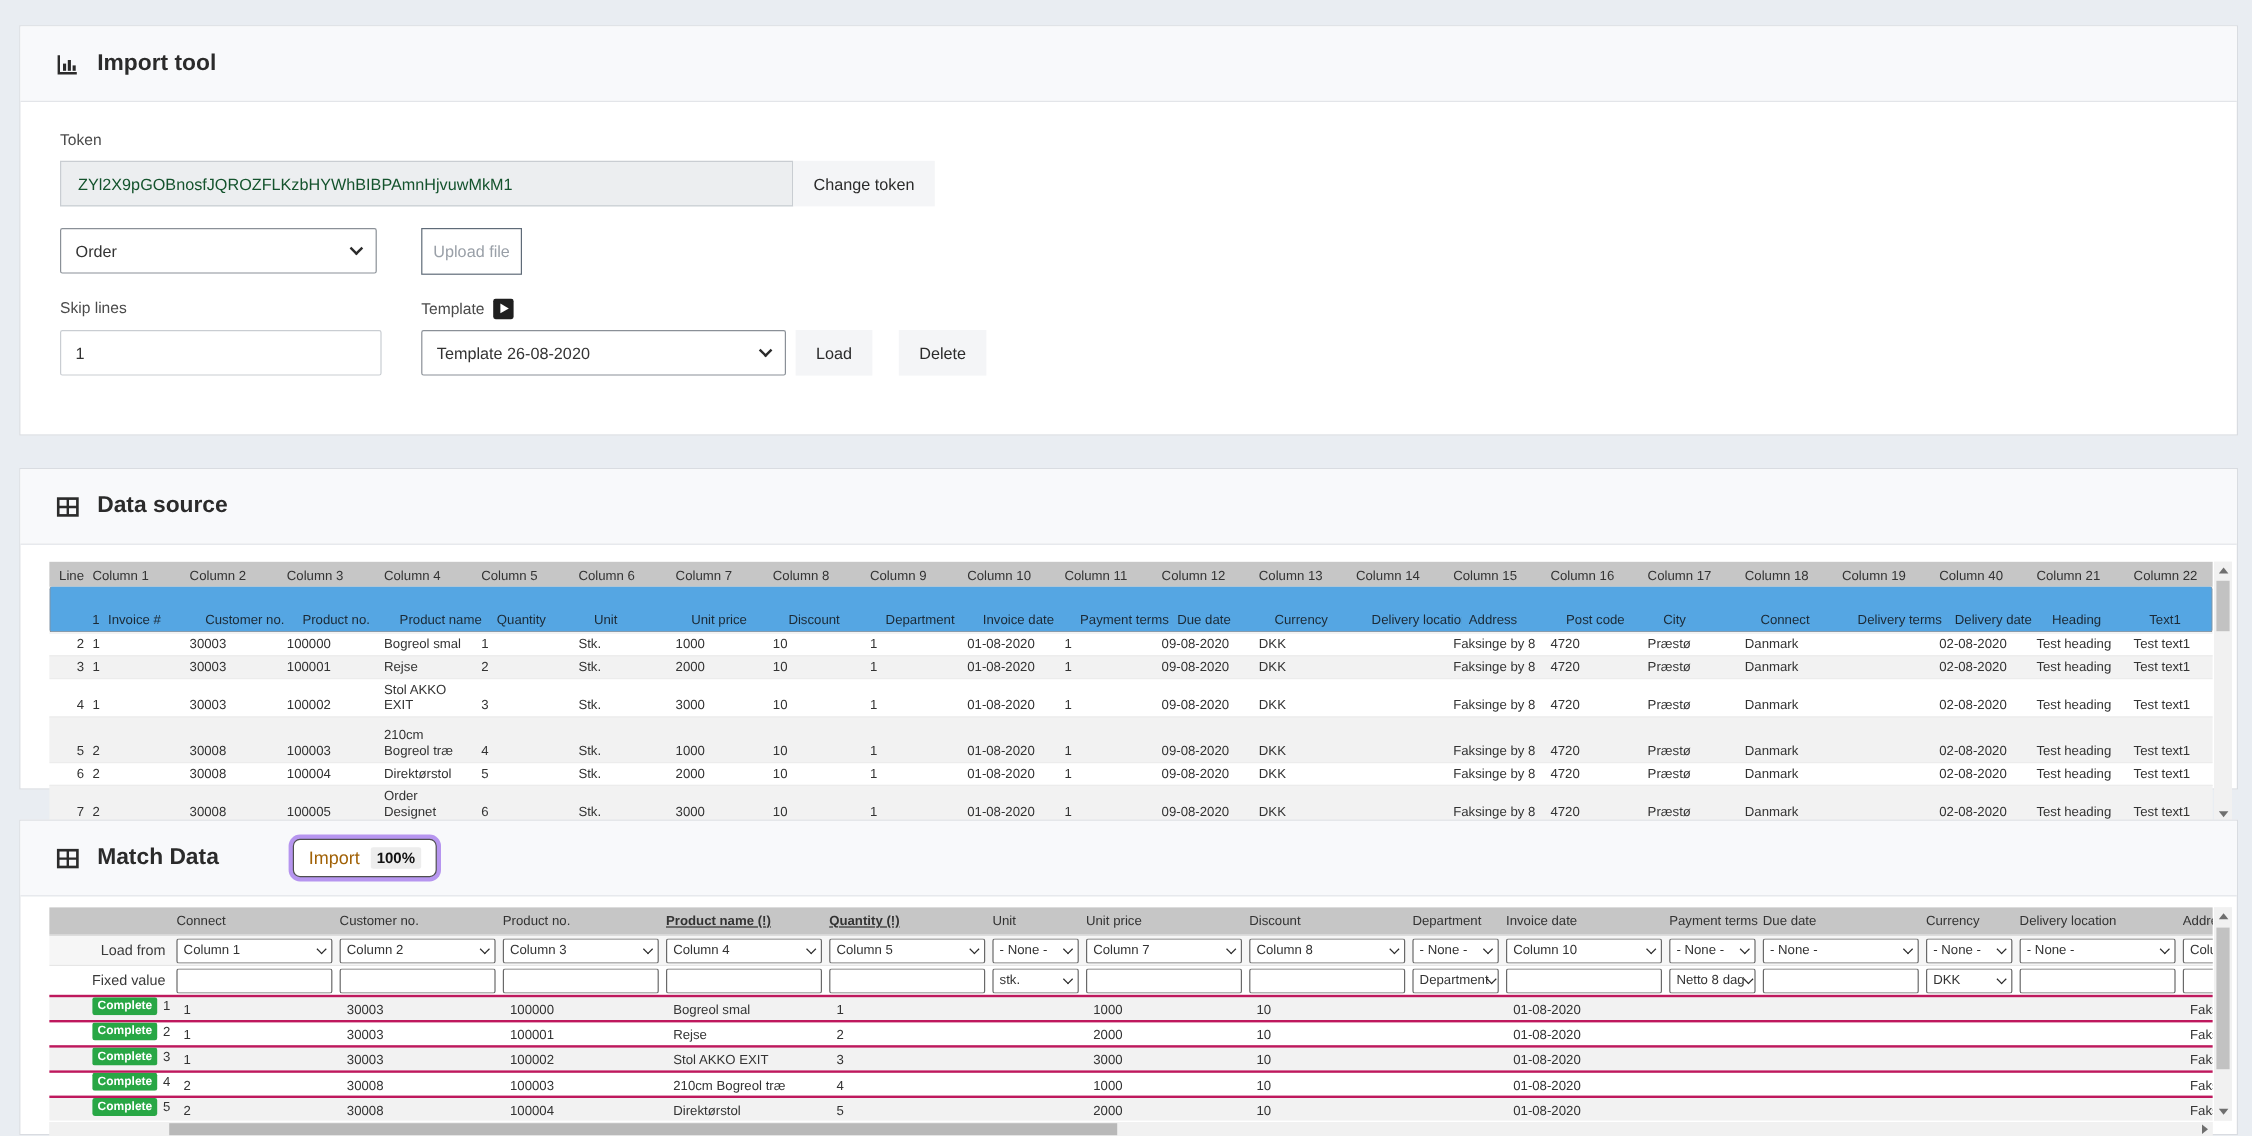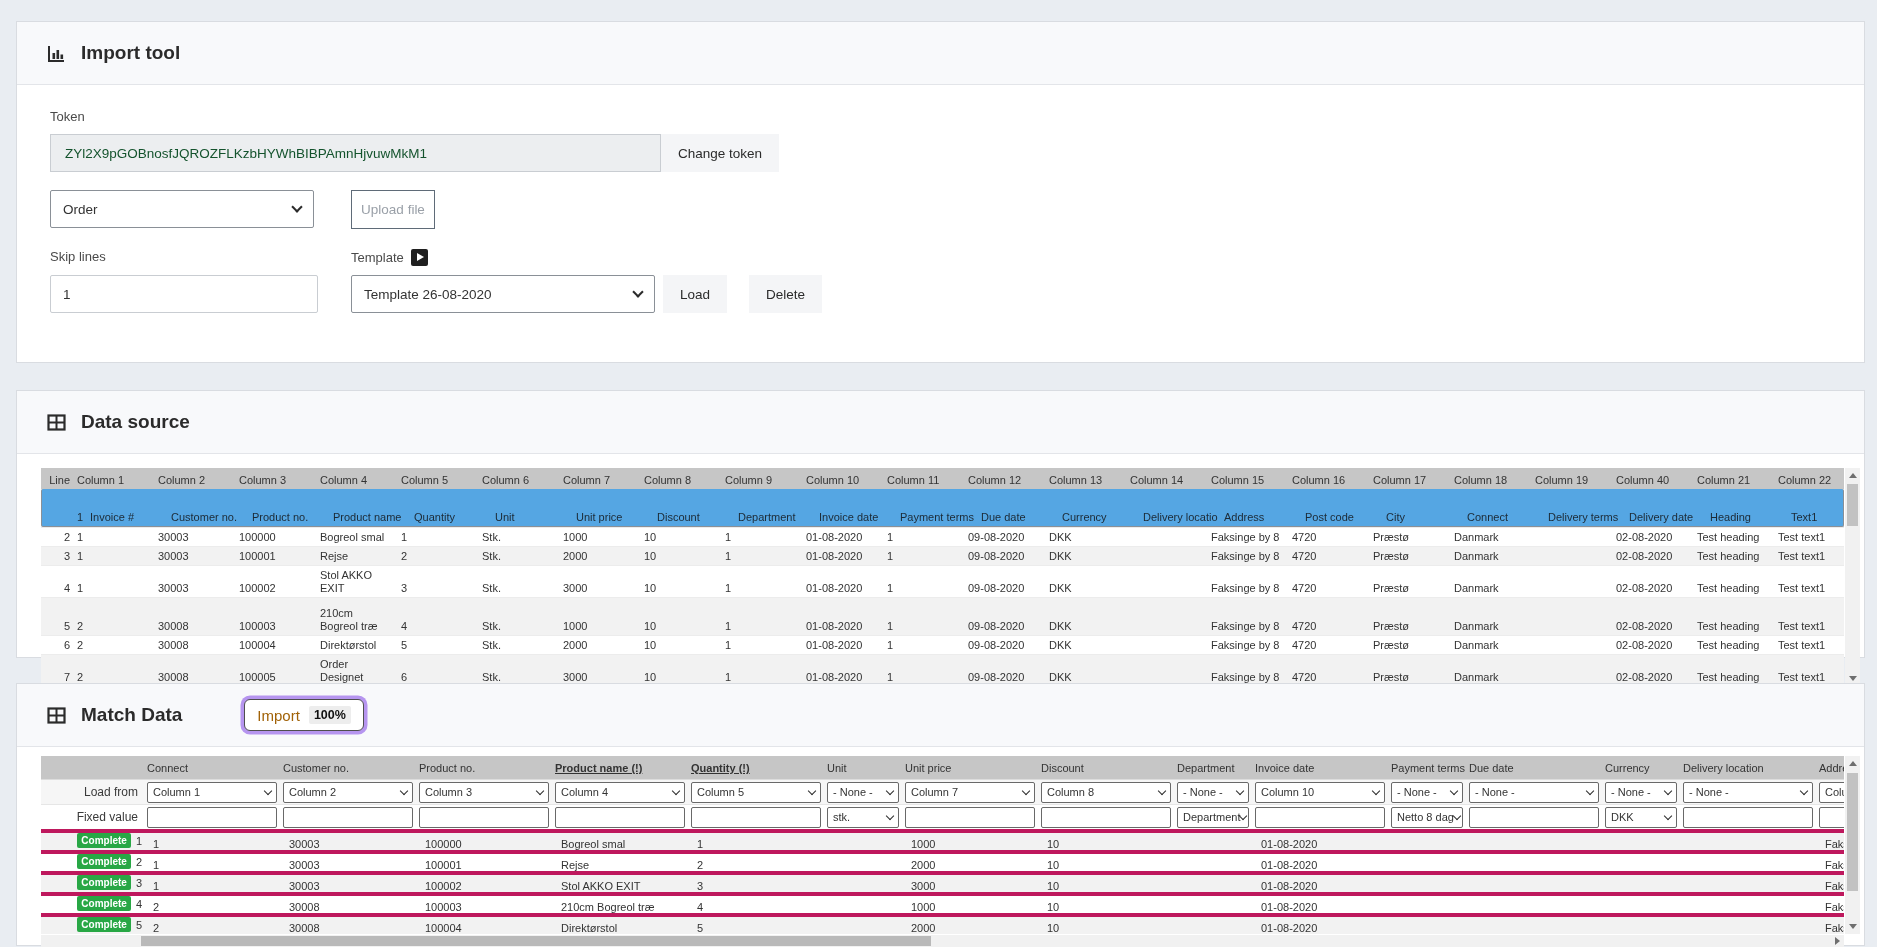--- a/index.html
+++ b/index.html
@@ -67,21 +67,21 @@
   .mrow.mhead{background:#c6c6c6;height:23px}
   .mrow.mhead .mc{padding-top:6px;overflow:visible}
   .mrow.mhead .mc.req{font-weight:bold;text-decoration:underline}
   .mrow.ctlrow{height:25px;align-items:center}
   .mrow.loadrow{background:#f6f6f6;border-top:1px solid #ddd}
   .mrow.fixedrow{background:#fff;border-top:1px solid #e6e6e6}
   .mrow.ctlrow .mc.label{font-size:12px;color:#3a3a3a}
   .mselect{width:100%;height:21px;border:1px solid #696969;border-radius:2px;background:#fff;display:flex;align-items:center;justify-content:space-between;padding:0 5px;font-size:11px;cursor:pointer}
   .mselect .chev{width:6px;height:6px;border-width:1.8px;margin-top:-3px}
   .minput{width:100%;height:21px;border:1px solid #696969;border-radius:2px;font-family:inherit;font-size:11px;padding:0 4px}
-  .mdrow{min-height:21px;border-top:4px solid #be185d}
+  .mdrow{min-height:21px;border-top:2px solid #be185d}
   .mdrow.alt{background:#f2f2f2}
   .mdrow .mc{padding-top:5px;padding-left:9px}
   .mdrow .mc.label{display:flex;align-items:center;justify-content:flex-end;padding:0 2px 0 0}
   .badge{display:inline-block;background:#28a745;color:#fff;font-size:10px;font-weight:bold;line-height:1;padding:2.5px 4px;border-radius:2px;margin-right:5px}
   .linenum{font-size:11px}
 </style>
 </head>
 <body>
 
 <section class="panel" id="p1">

